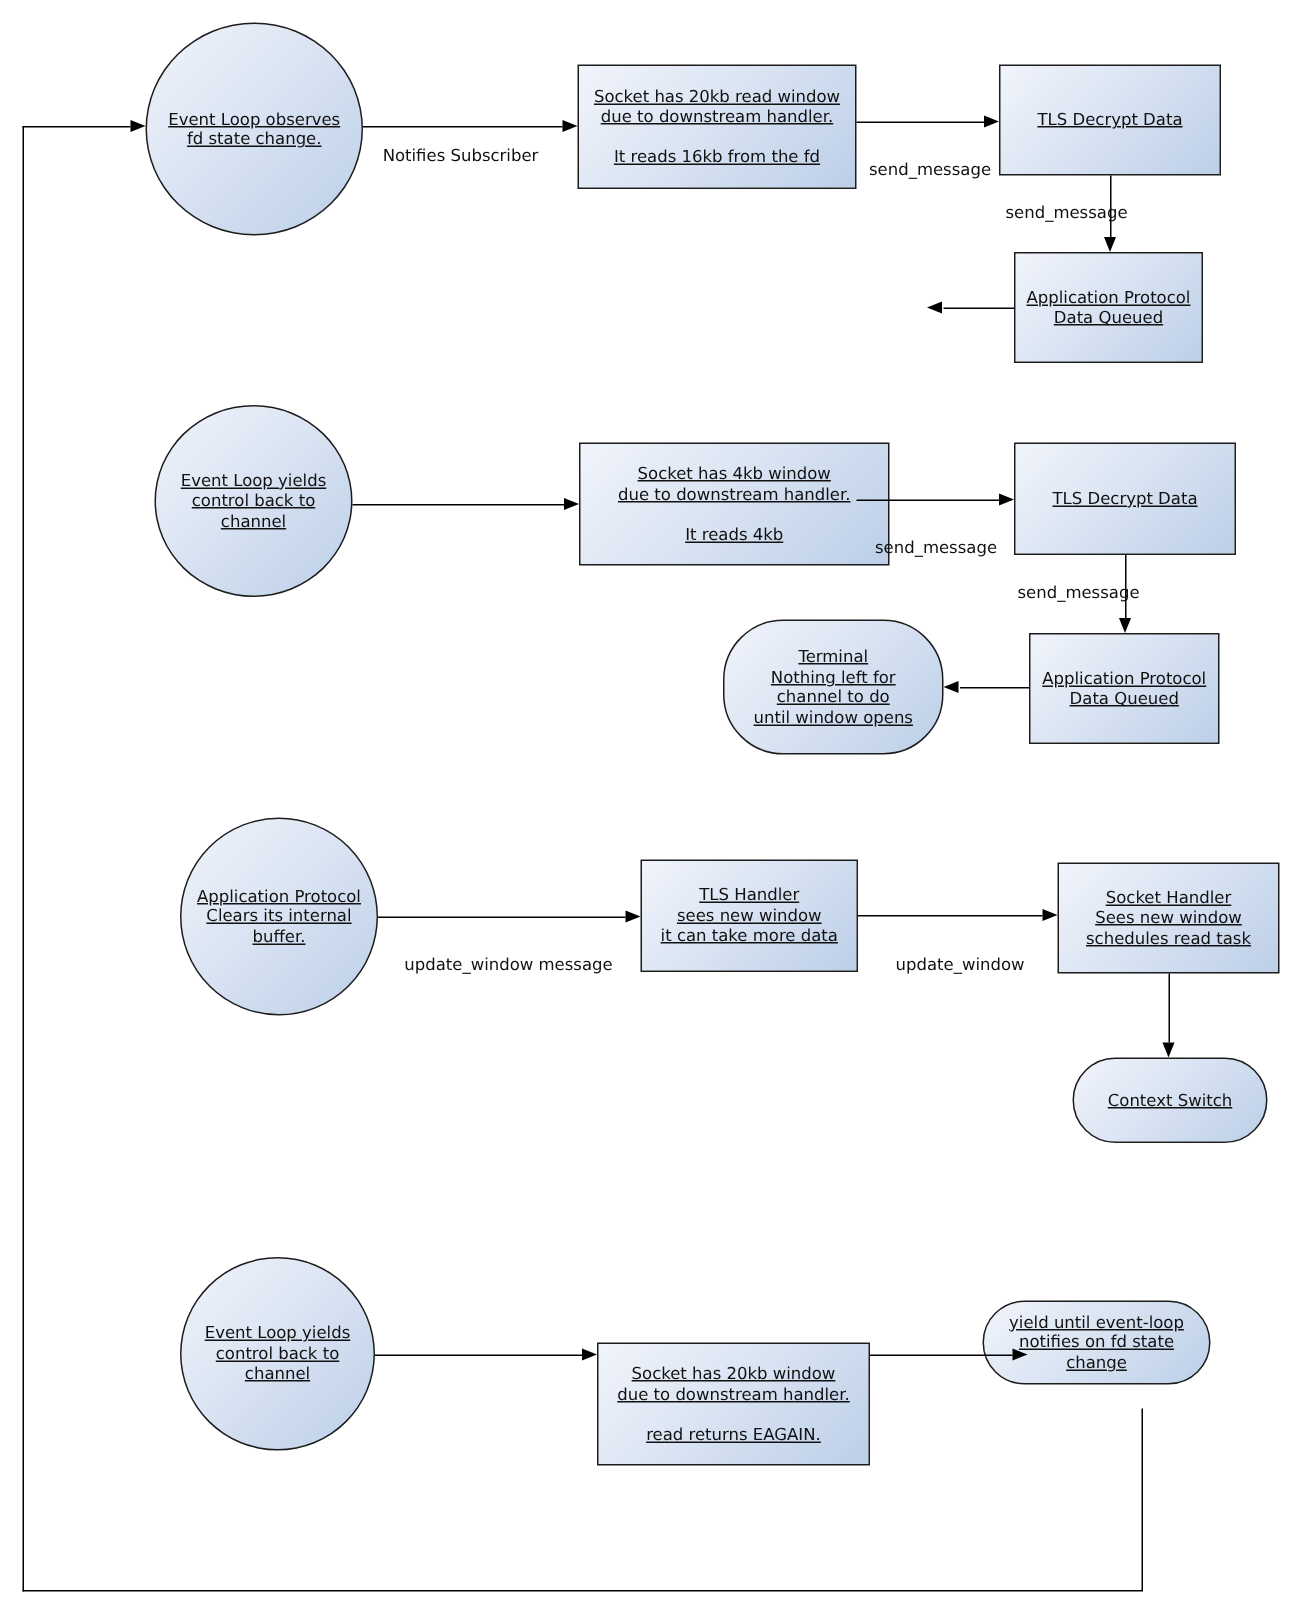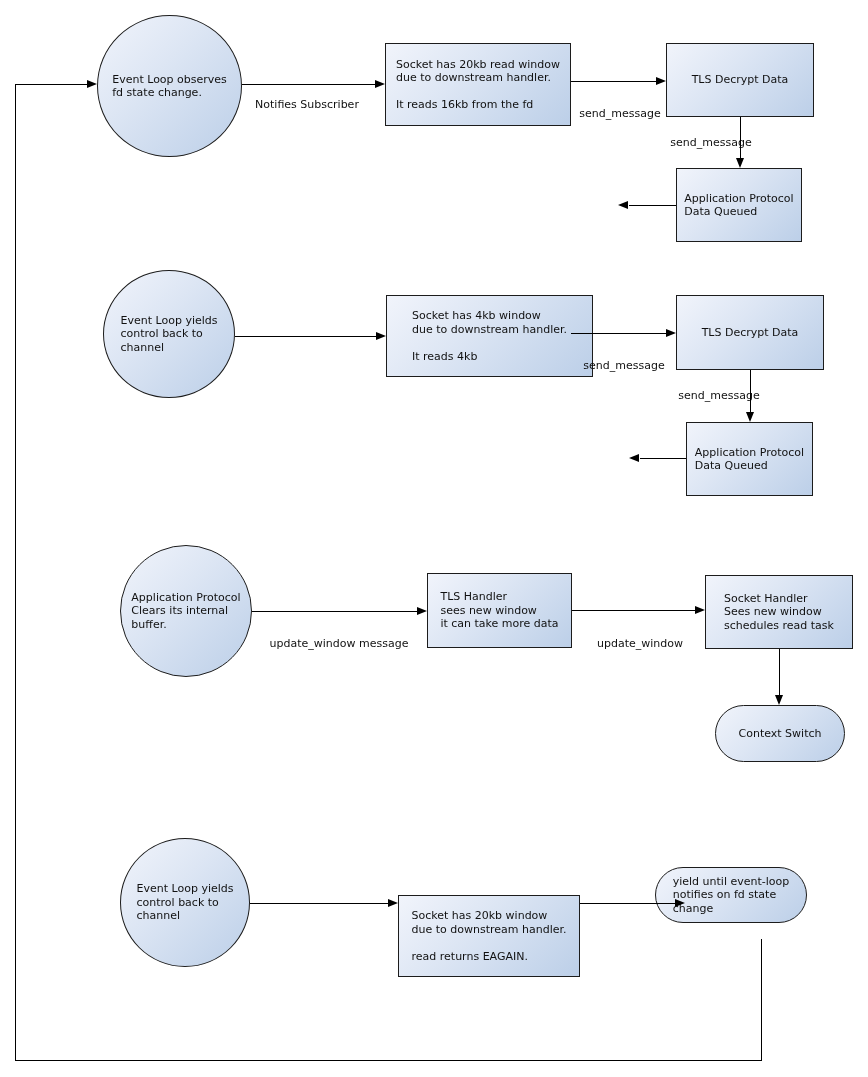--- a/index.html
+++ b/index.html
@@ -11,26 +11,27 @@
     font-family: "DejaVu Sans", "Liberation Sans", sans-serif;
     color: #111111;
     overflow: hidden;
   }
   .node {
     position: absolute;
     box-sizing: border-box;
     display: flex;
     align-items: center;
     justify-content: center;
-    text-align: left;
+    text-align: center;
     font-size: 11px;
     line-height: 13.5px;
     white-space: pre-line;
     border: 1px solid #1c1c1c;
     background: linear-gradient(135deg, #f1f4fb 0%, #dde6f4 40%, #bccfe8 100%);
+    text-decoration: underline;
   }
   .circle  { border-radius: 50%; }
   .pill    { border-radius: 999px; }
   .rounded { border-radius: 40px; }
   .hline { position: absolute; height: 1px; background: #000; }
   .vline { position: absolute; width: 1px; background: #000; }
   .ah { position: absolute; width: 0; height: 0; }
   .ah-right { border-top: 4px solid transparent; border-bottom: 4px solid transparent; border-left: 10px solid #000; }
   .ah-left  { border-top: 4px solid transparent; border-bottom: 4px solid transparent; border-right: 10px solid #000; }
   .ah-down  { border-left: 4px solid transparent; border-right: 4px solid transparent; border-top: 10px solid #000; }
@@ -84,20 +85,24 @@
   <div class="node" style="left:386px; top:295px; width:207px; height:82px;">Socket has 4kb window
 due to downstream handler.
 
 It reads 4kb</div>
 
   <div class="node" style="left:676px; top:295px; width:148px; height:75px;">TLS Decrypt Data</div>
 
   <div class="node" style="left:686px; top:422px; width:127px; height:74px;">Application Protocol
 Data Queued</div>
 
+  <div class="node rounded" style="left:482px; top:413px; width:147px; height:90px;">Terminal
+Nothing left for
+channel to do
+until window opens</div>
 
   <div class="edge-label" style="left:624px; top:365px;">send_message</div>
   <div class="edge-label" style="left:719px; top:395px;">send_message</div>
 
   <div class="hline" style="left:235px; top:336px; width:141px;"></div>
   <div class="ah ah-right" style="left:376px; top:332px;"></div>
 
   <div class="hline" style="left:571px; top:333px; width:95px;"></div>
   <div class="ah ah-right" style="left:666px; top:329px;"></div>
 

